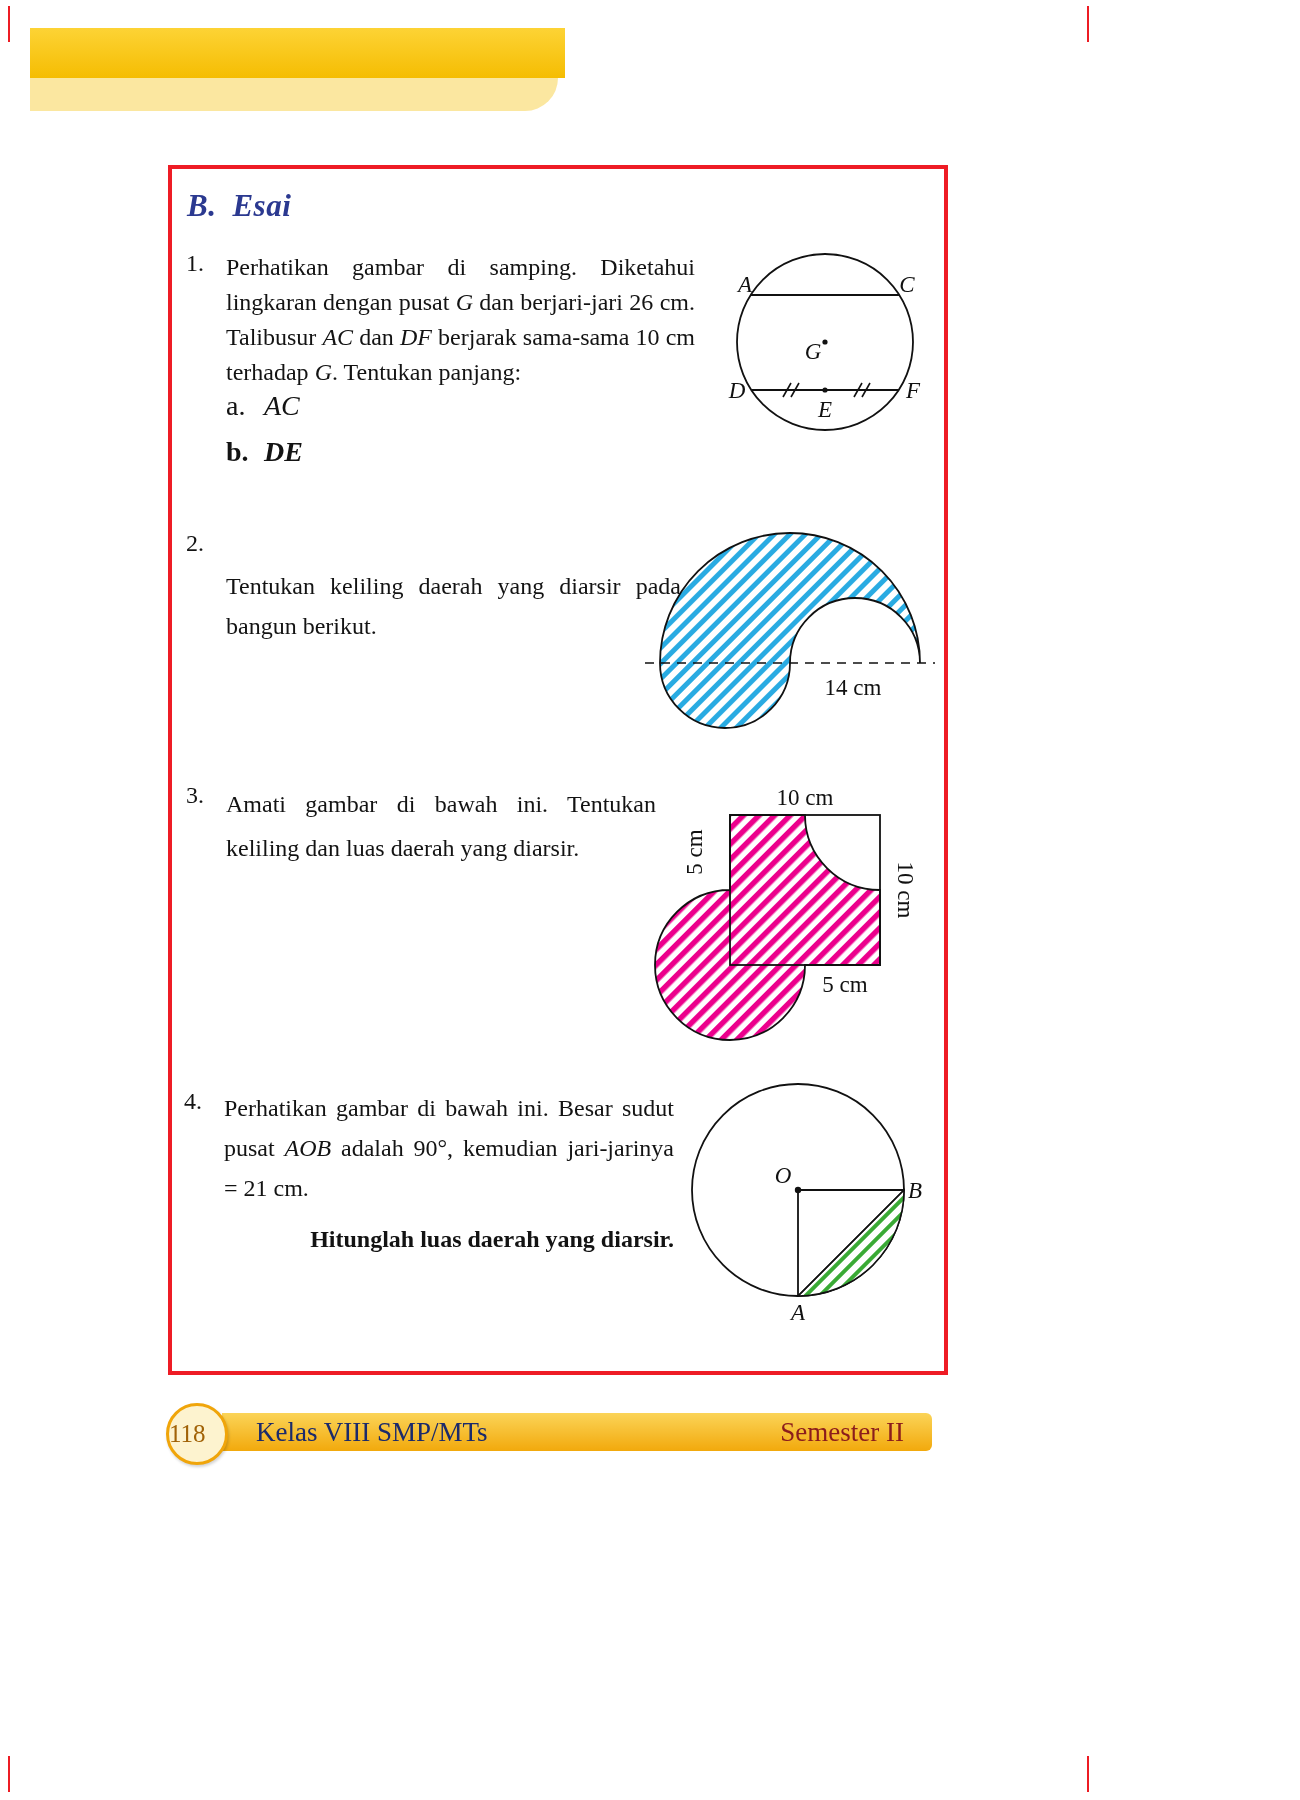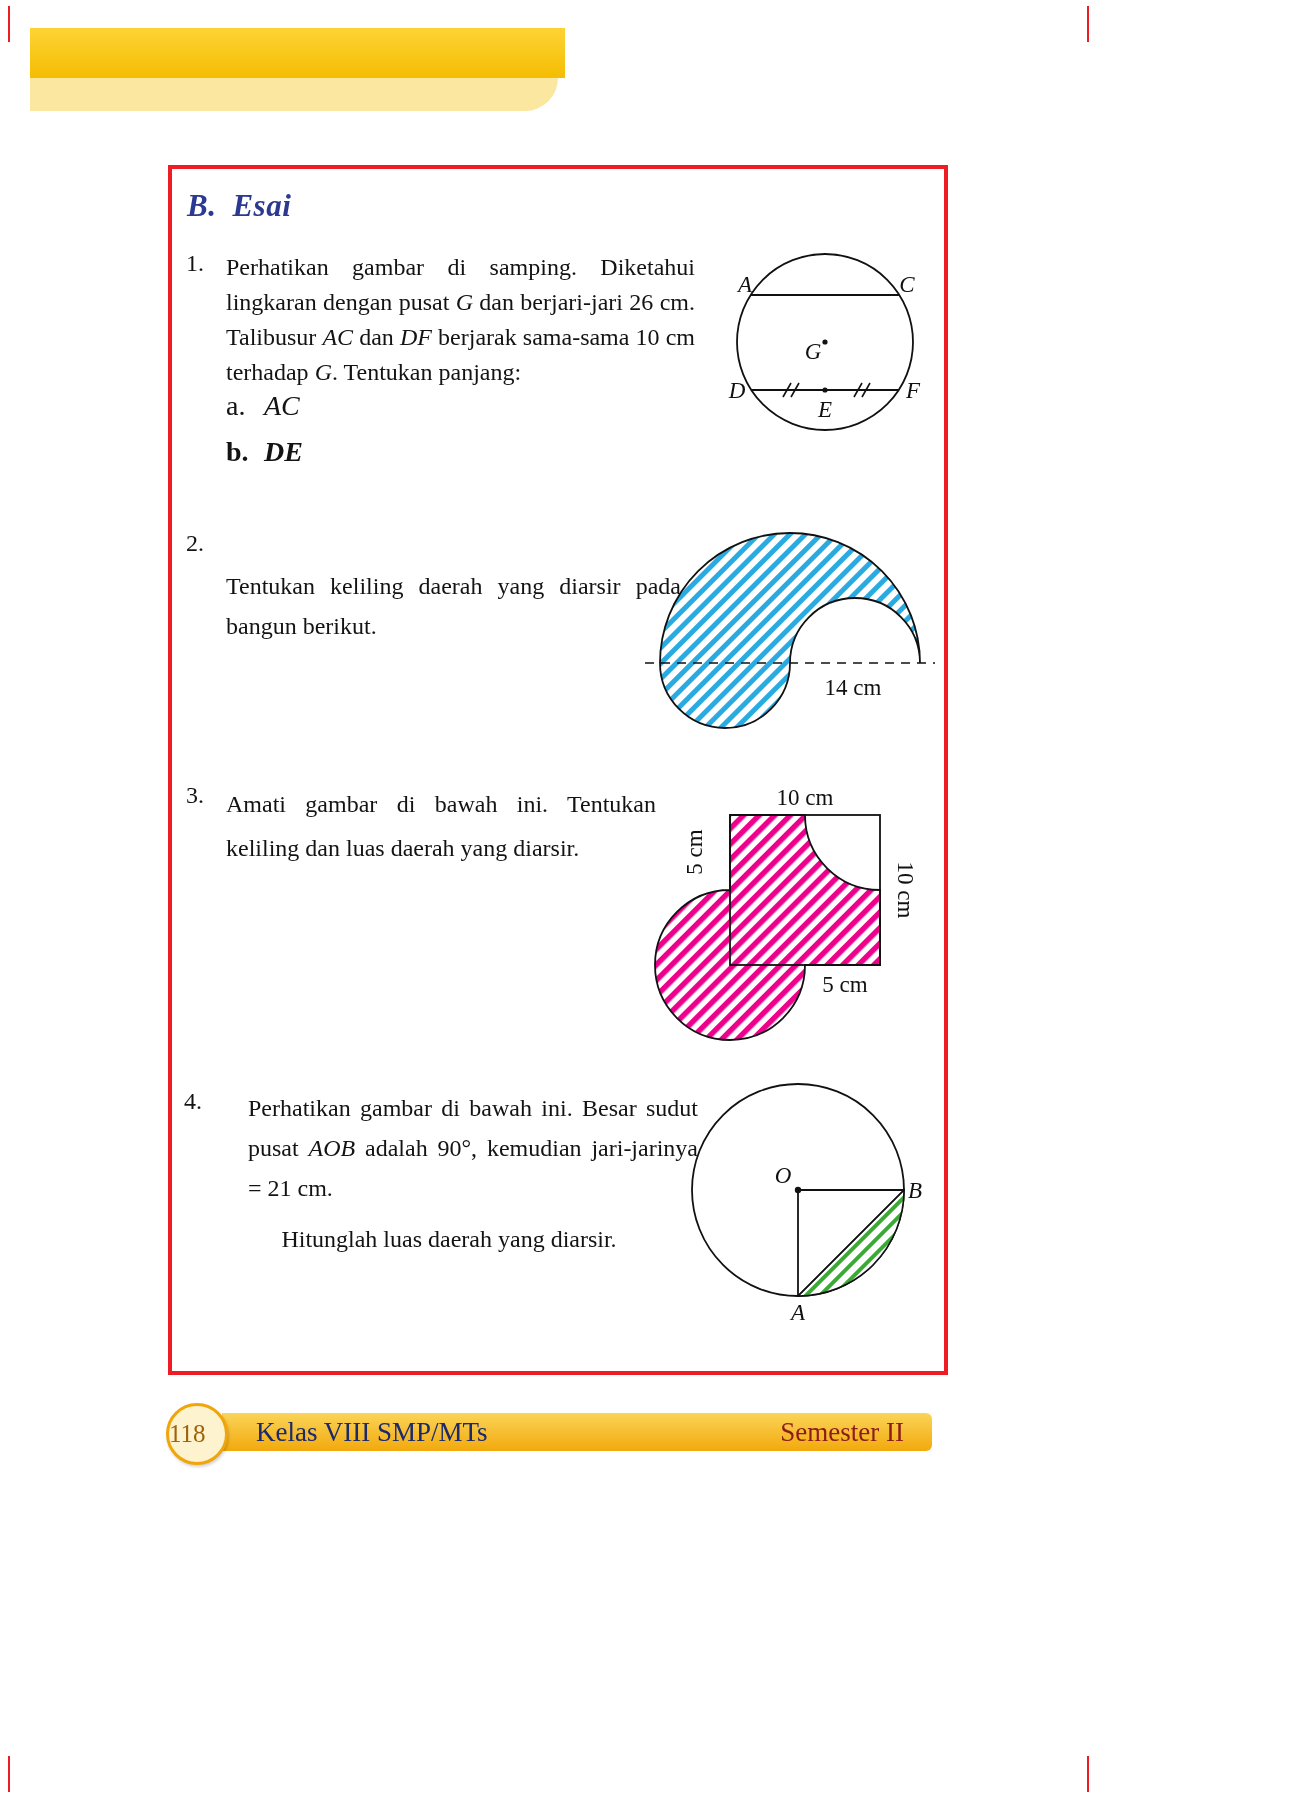--- a/index.html
+++ b/index.html
@@ -110,22 +110,22 @@
     </defs>
     <path d="M 90 40 L 165 40 A 75 75 0 0 0 240 115 L 240 190 L 165 190 A 75 75 0 1 1 90 115 L 90 40 Z" fill="url(#hatchMagenta)" stroke="#111" stroke-width="1.8"></path>
     <rect x="90" y="40" width="150" height="150" fill="none" stroke="#111" stroke-width="1.8"></rect>
     <text x="165" y="30" text-anchor="middle">10 cm</text>
     <text x="62" y="77" text-anchor="middle" transform="rotate(-90 62 77)">5 cm</text>
     <text x="258" y="115" text-anchor="middle" transform="rotate(90 258 115)">10 cm</text>
     <text x="205" y="217" text-anchor="middle">5 cm</text>
   </svg>
 
   <div class="pnum" style="left:184px;top:1088px;">4.</div>
-  <div class="ptext" style="left:224px;top:1088px;width:450px;line-height:40px;margin-left:24px;"><span>Perhatikan gambar di bawah ini. Besar sudut pusat </span><i>AOB</i><span> adalah 90°, kemudian jari-jarinya = 21 cm.</span></div>
-  <div class="ptext" style="left:224px;top:1222px;width:450px;text-align:center;">Hitunglah luas daerah yang diarsir.</div>
+  <div class="ptext" style="left:224px;top:1088px;width:450px;line-height:40px;"><span>Perhatikan gambar di bawah ini. Besar sudut pusat </span><i>AOB</i><span> adalah 90°, kemudian jari-jarinya = 21 cm.</span></div>
+  <div class="ptext" style="left:224px;top:1222px;width:450px;text-align:right;font-weight:bold;">Hitunglah luas daerah yang diarsir.</div>
 
   <svg class="abs" style="left:675px;top:1070px;" width="260" height="262" viewBox="0 0 260 262">
     <defs>
       <pattern id="hatchGreen" patternUnits="userSpaceOnUse" width="10" height="10" patternTransform="rotate(-45)">
         <rect width="10" height="10" fill="#ffffff"></rect>
         <rect width="10" height="4" fill="#3aaa35"></rect>
       </pattern>
     </defs>
     <circle cx="123" cy="120" r="106" fill="none" stroke="#111" stroke-width="1.8"></circle>
     <path d="M 123 226 A 106 106 0 0 0 229 120 Z" fill="url(#hatchGreen)" stroke="#111" stroke-width="1.5"></path>

